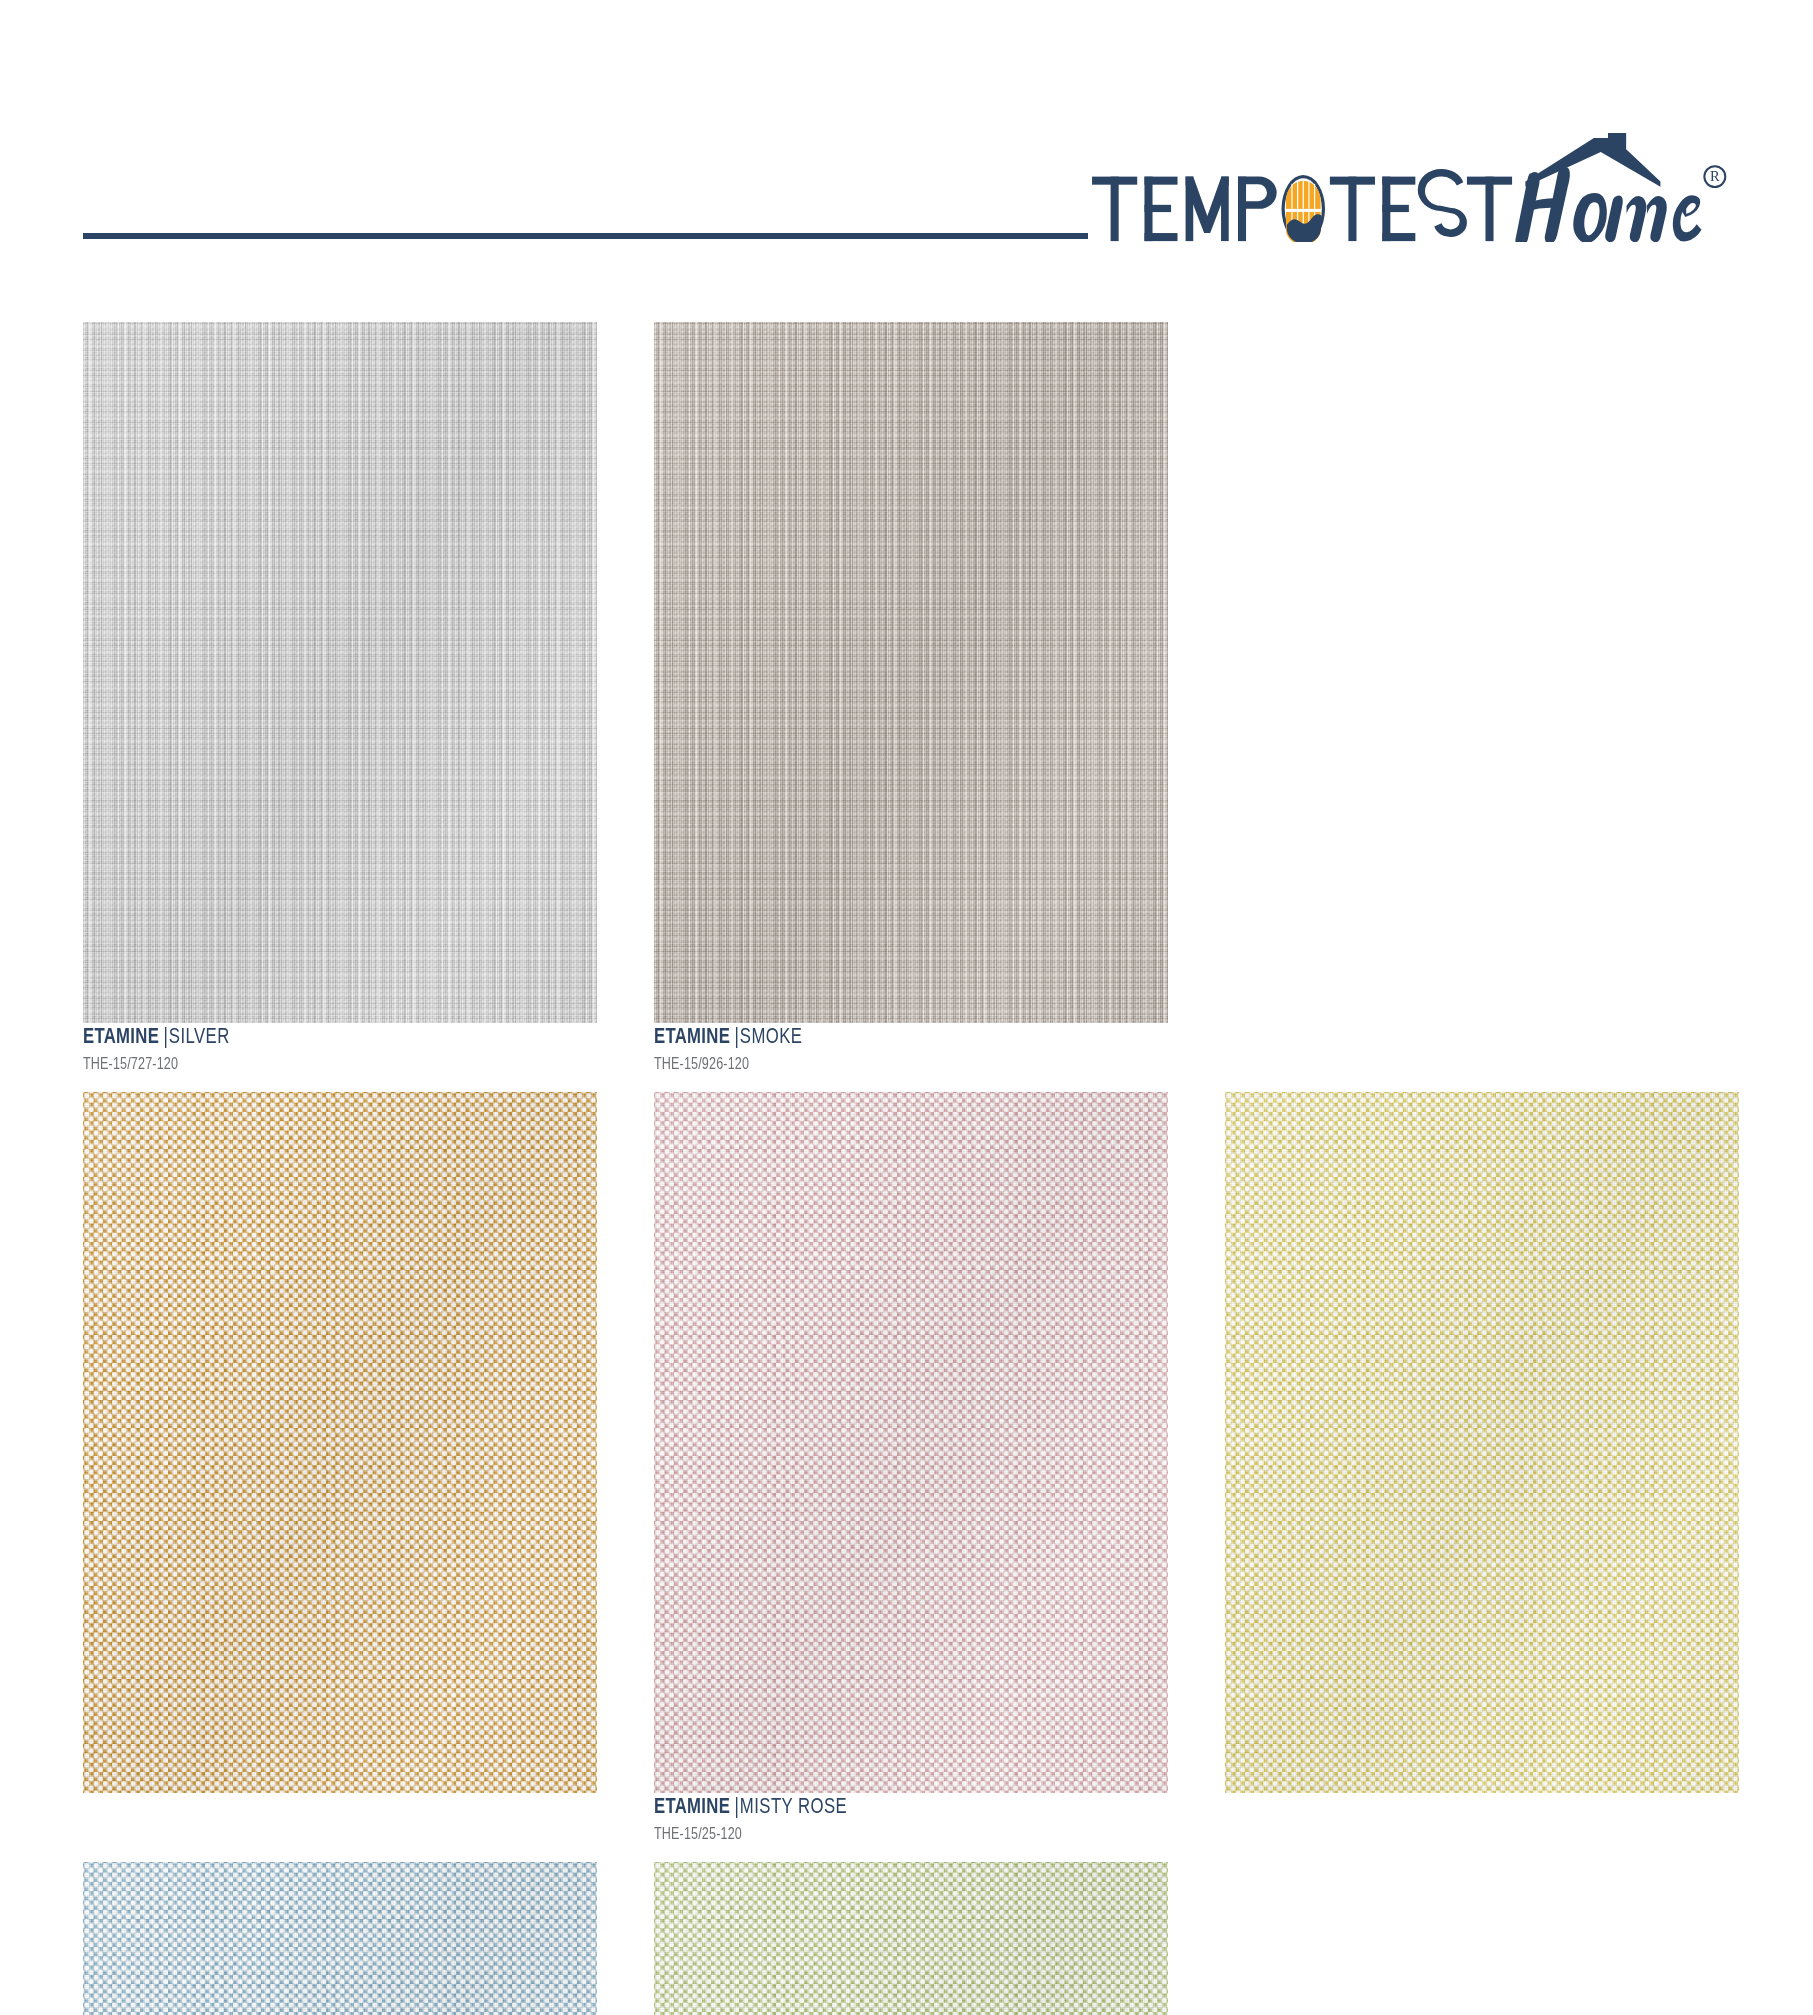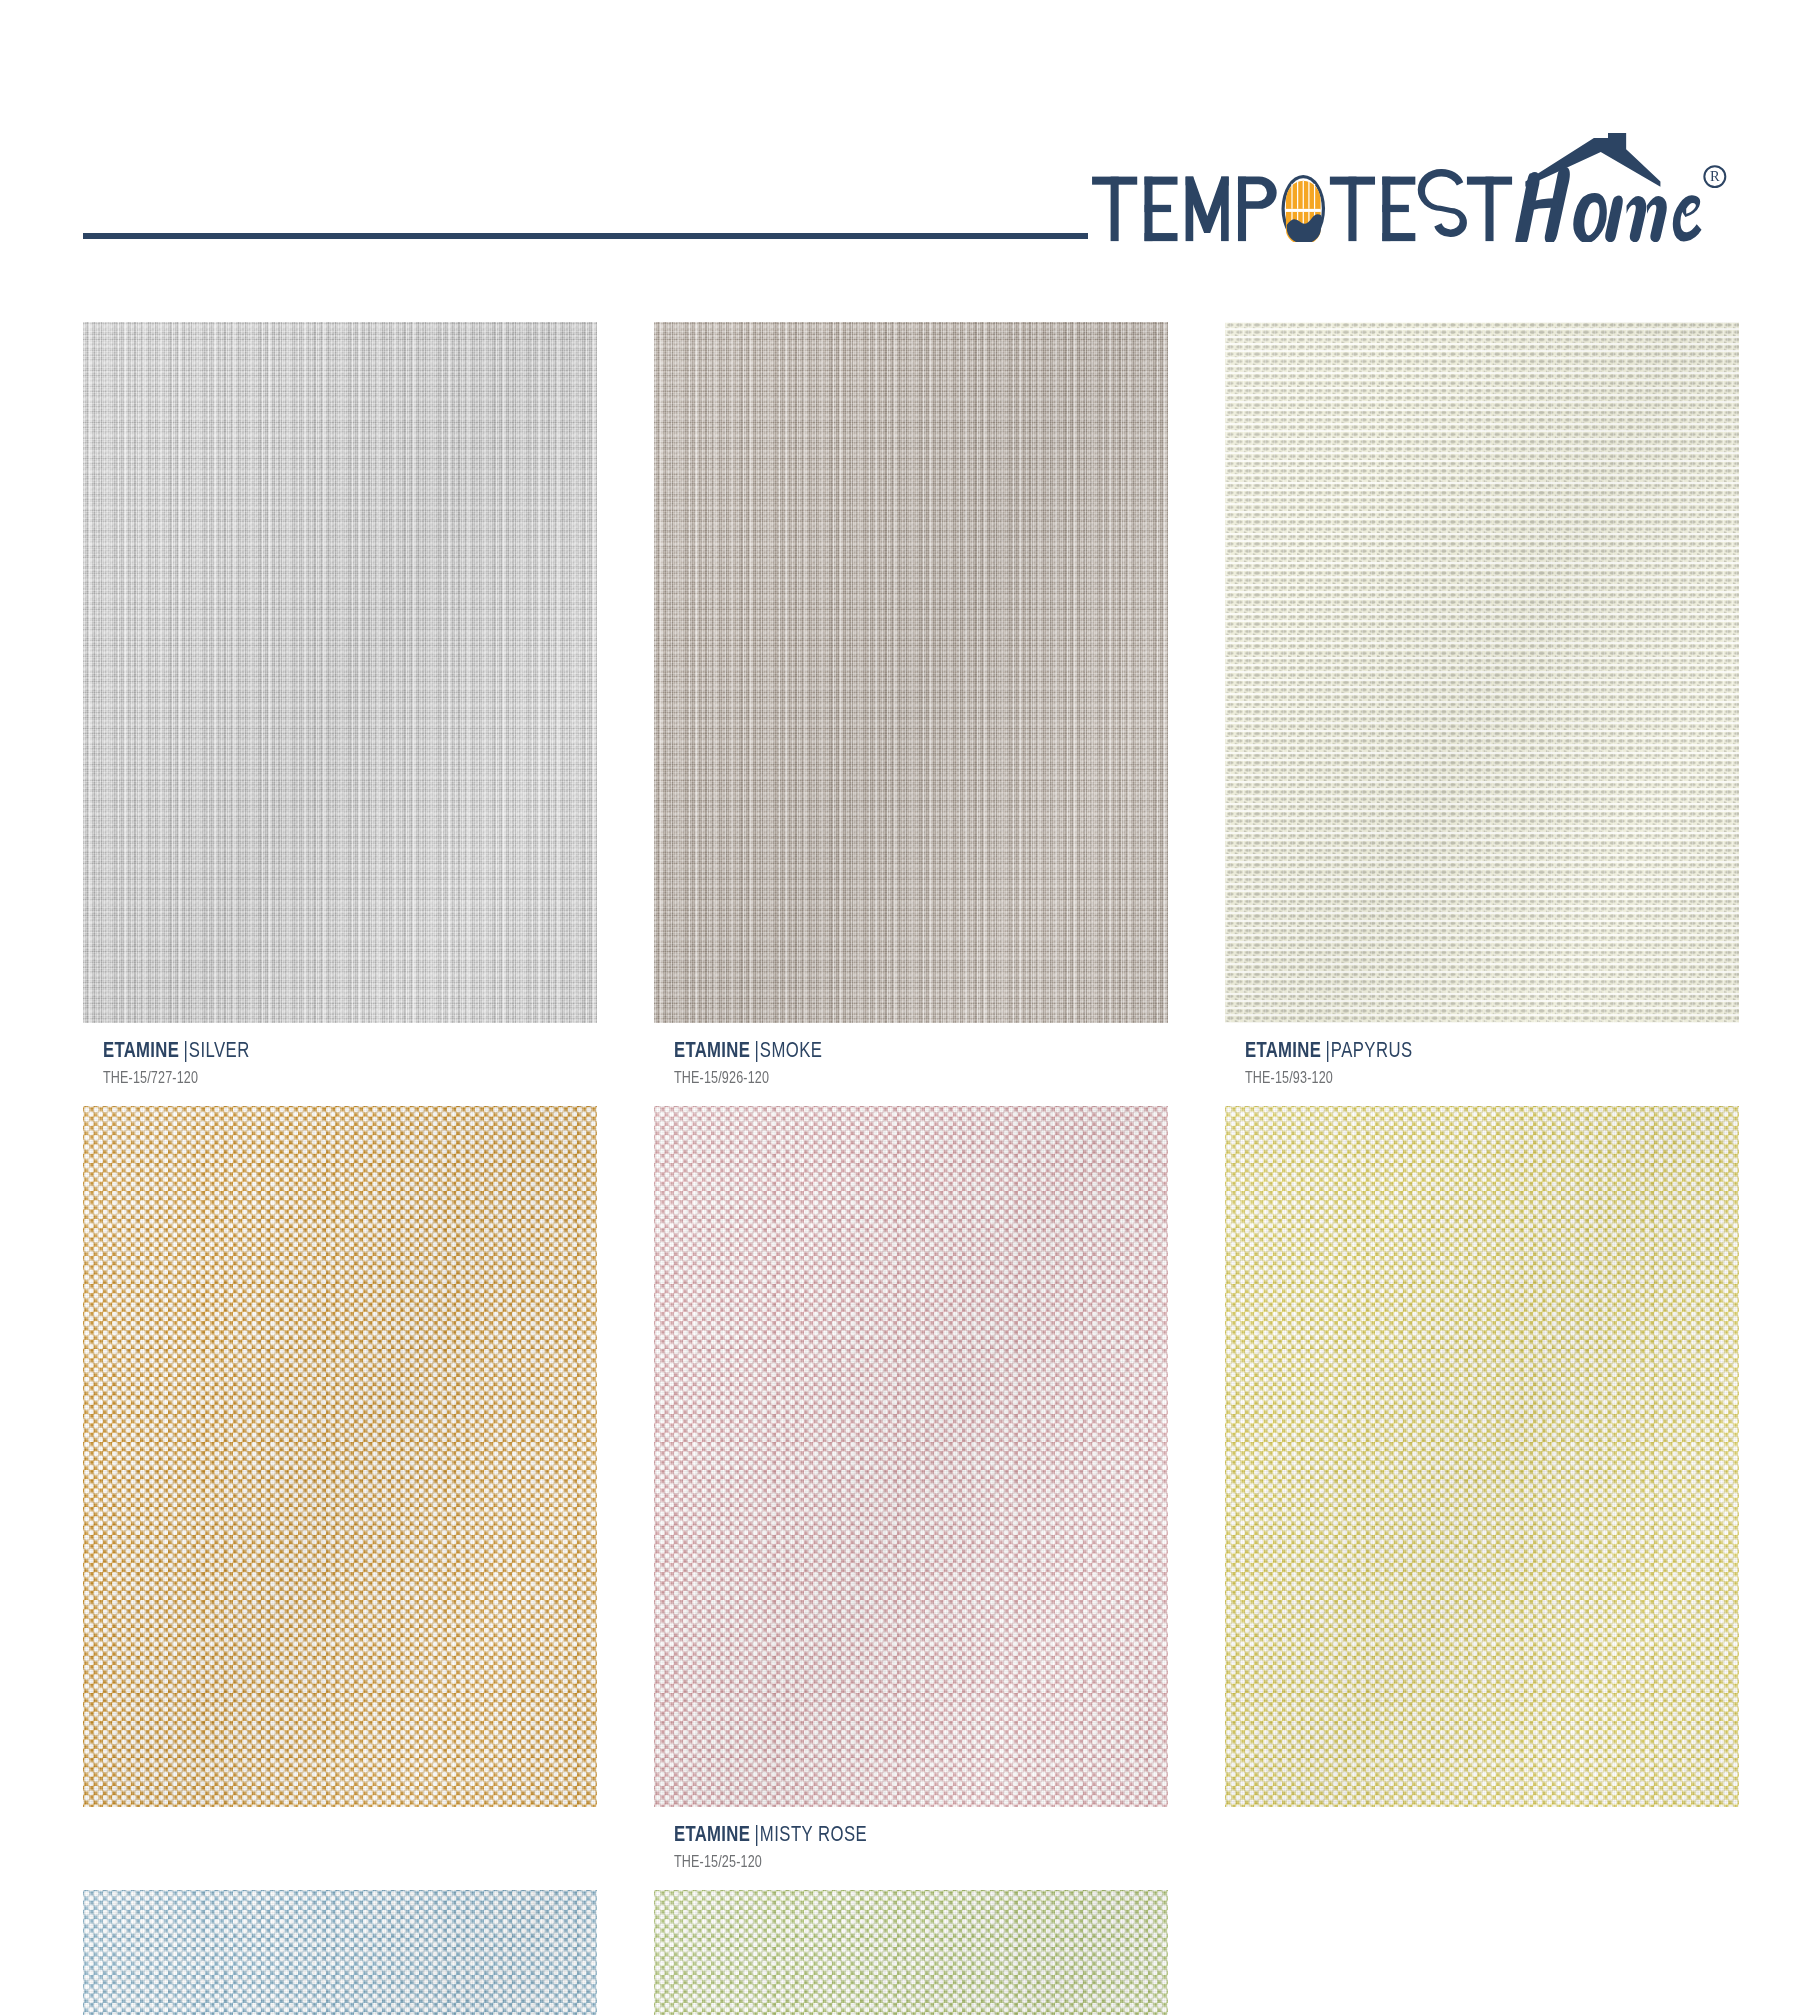--- a/index.html
+++ b/index.html
@@ -165,22 +165,21 @@
         rgba(255,255,255,0.085) 0%,
         rgba(255,255,255,0.00) 24%,
         rgba(0,0,0,0.030) 52%,
         rgba(255,255,255,0.055) 78%,
         rgba(0,0,0,0.020) 100%);
     pointer-events: none;
   }
 
   
   .caption {
-    padding-top: 16px;
-    margin-left: 20px;
+    padding-top: 2px;
   }
   .caption-title {
     font-family: "Liberation Sans", sans-serif;
     font-size: 22px;
     line-height: 1.02;
     color: #2c4463;
     letter-spacing: 0.2px;
     white-space: nowrap;
     transform: scaleX(0.76);
     transform-origin: left center;
@@ -323,30 +322,20 @@
         <div class="swatch-chip" style="background-color:#b3a79c">
           <div class="weave linen"></div>
           <div class="sheen"></div>
         </div>
         <div class="caption">
           <div class="caption-title"><span class="brand">ETAMINE</span><span class="sep">|</span><span class="color-name">SMOKE</span></div>
           <div class="caption-code">THE-15/926-120</div>
         </div>
       </div>
 
-      <div class="swatch-cell">
-        <div class="swatch-chip" style="background-color:#eeeedc">
-          <div class="weave dash"></div>
-          <div class="sheen"></div>
-        </div>
-        <div class="caption">
-          <div class="caption-title"><span class="brand">ETAMINE</span><span class="sep">|</span><span class="color-name">PAPYRUS</span></div>
-          <div class="caption-code">THE-15/93-120</div>
-        </div>
-      </div>
 
     </div>
 
     <div class="grid-row">
 
       <div class="swatch-cell">
         <div class="swatch-chip" style="background-color:#e5a433">
           <div class="weave basket"></div>
           <div class="sheen"></div>
         </div>

